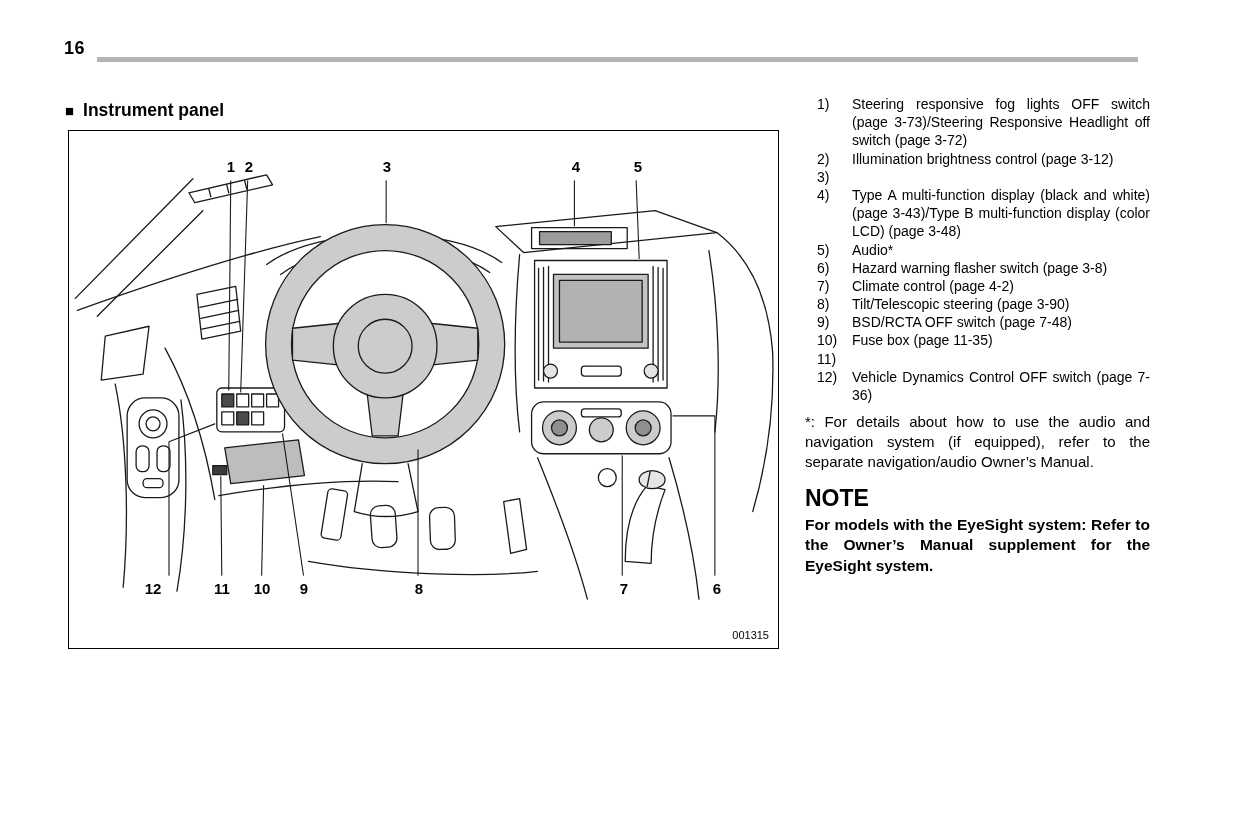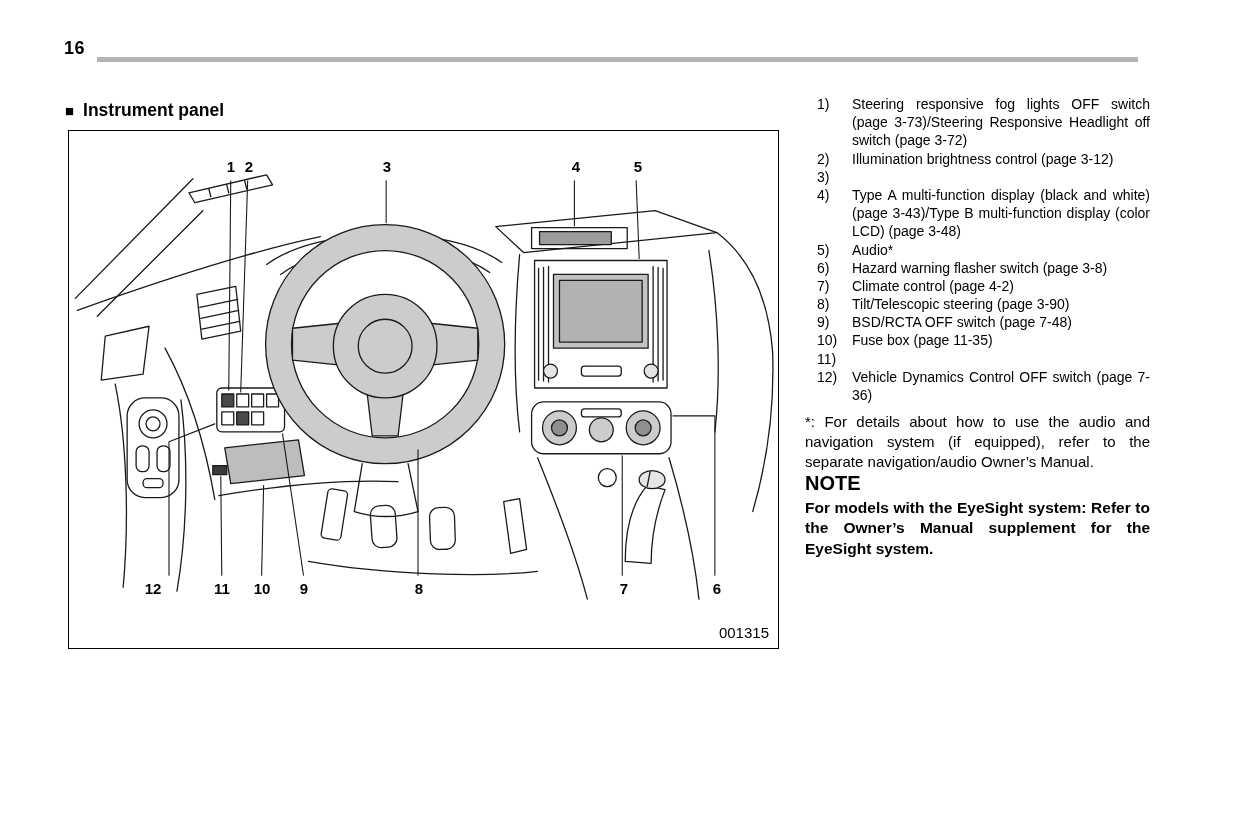--- a/index.html
+++ b/index.html
@@ -9,30 +9,30 @@
 
   .page-number { position:absolute; left:64px; top:38px; font-size:18px; font-weight:bold; letter-spacing:.5px; }
   .header-rule { position:absolute; left:97px; top:57px; width:1041px; height:5px; background:#b5b5b5; }
 
   .section-title { position:absolute; left:65px; top:100px; font-size:17.5px; font-weight:bold; display:flex; align-items:center; gap:9px; }
   .section-marker { font-size:15px; line-height:1; }
 
   .figure-box { position:absolute; left:68px; top:130px; width:711px; height:519px; border:1.6px solid #000; background:#fff; }
   .figure-box svg { position:absolute; left:0; top:0; width:100%; height:100%; }
   .callout { position:absolute; transform:translateX(-50%); font-size:15px; font-weight:bold; line-height:1; background:#fff; padding:0 1px; }
-  .figure-code { position:absolute; right:9px; bottom:7px; font-size:15px;padding-left:8px; }
+  .figure-code { position:absolute; right:9px; bottom:7px; font-size:11px;padding-left:8px; }
 
   .right-col { position:absolute; left:805px; top:95px; width:345px; }
   .legend { list-style:none; padding-left:12px; }
   .legend li { display:flex; font-size:14px; line-height:1.3; }
   .leg-num { flex:0 0 35px; }
   .leg-text { flex:1; text-align:justify; }
 
   .footnote { margin-top:8px; font-size:15px; line-height:1.32; text-align:justify; }
-  .note-title { font-size:20px; font-weight:bold; }
+  .note-title { margin-top:13px; font-size:23px; font-weight:bold; }
   .note-body { margin-top:3px; font-size:15.5px; font-weight:bold; line-height:1.33; text-align:justify; }
 </style>
 </head>
 <body>
 
 <div class="page">
 
   <span class="page-number">16</span>
   <div class="header-rule"></div>
 

